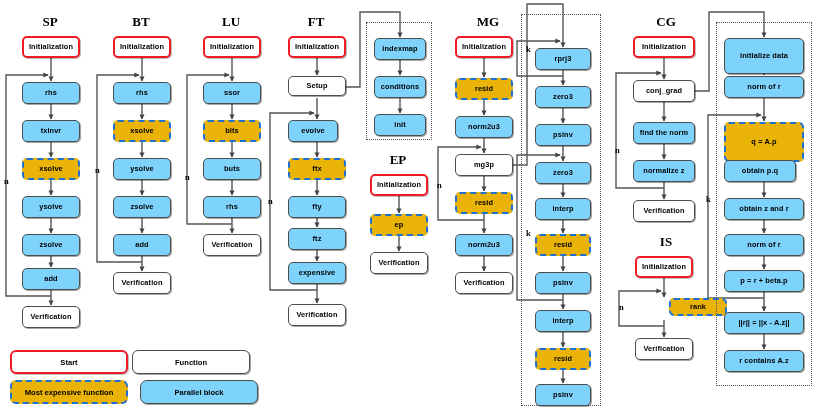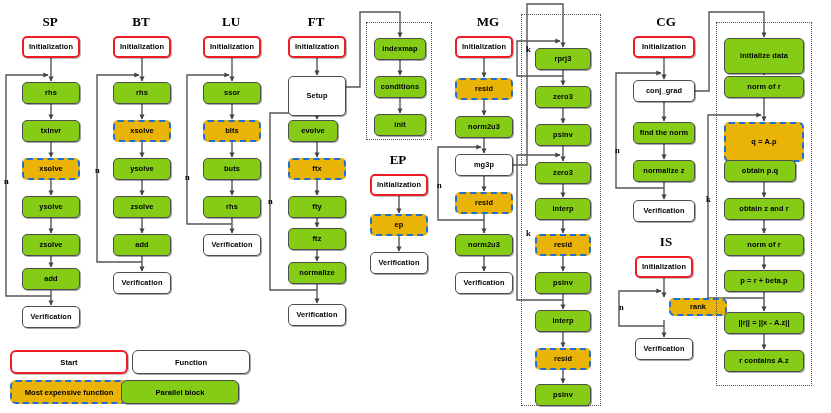--- a/index.html
+++ b/index.html
@@ -3,21 +3,21 @@
 <meta charset="utf-8">
 <style>
   html,body{margin:0;padding:0;background:#fff;}
   body{width:831px;height:413px;font-family:"Liberation Sans",sans-serif;position:relative;overflow:hidden;}
   #stage{position:absolute;left:0;top:0;width:831px;height:413px;}
   .col-title{position:absolute;font-family:"Liberation Serif",serif;font-weight:bold;font-size:13px;color:#000;text-align:center;white-space:nowrap;}
   .node{position:absolute;box-sizing:border-box;display:flex;align-items:center;justify-content:center;
         font-size:7.4px;font-weight:bold;color:#000;text-align:center;border-radius:5px;line-height:1;
         letter-spacing:.1px;padding:0 2px;}
   .n-func{background:#fff;border:1.3px solid #4d4d4d;box-shadow:1px 1px 0 rgba(0,0,0,.35);}
-  .n-par{background:#84cc16;border:1.3px solid #4d4d4d;box-shadow:1px 1px 0 rgba(0,0,0,.35);}
+  .n-par{background:#7dd3fc;border:1.3px solid #4d4d4d;box-shadow:1px 1px 0 rgba(0,0,0,.35);}
   .n-start{background:#fff;border:2.2px solid #ee1c25;box-shadow:1px 1px 0 rgba(0,0,0,.25);}
   .n-exp{background:#eab308;border:2.2px dashed #1f6fd0;}
   .grp{position:absolute;box-sizing:border-box;border:1.3px dotted #555;background:transparent;}
   .lbl{position:absolute;font-family:"Liberation Serif",serif;font-weight:bold;font-size:8.5px;color:#000;}
   svg.wires{position:absolute;left:0;top:0;width:831px;height:413px;pointer-events:none;}
   .legend-item{position:absolute;box-sizing:border-box;display:flex;align-items:center;justify-content:center;
         font-size:7.6px;font-weight:bold;color:#000;border-radius:6px;}
 </style>
 </head>
 <body>
@@ -126,26 +126,26 @@
       <div class="col-title" style="left: 201px; top: 14px; width: 60px;">LU</div>
       <div class="node n-start" style="left: 203px; top: 36px; width: 58px; height: 22px;">Initialization</div>
       <div class="node n-par" style="left: 203px; top: 82px; width: 58px; height: 22px;">ssor</div>
       <div class="node n-exp" style="left: 203px; top: 120px; width: 58px; height: 22px;">blts</div>
       <div class="node n-par" style="left: 203px; top: 158px; width: 58px; height: 22px;">buts</div>
       <div class="node n-par" style="left: 203px; top: 196px; width: 58px; height: 22px;">rhs</div>
       <div class="node n-func" style="left: 203px; top: 234px; width: 58px; height: 22px;">Verification</div>
       <div class="lbl" style="left: 185px; top: 172px;">n</div>
       <div class="col-title" style="left: 286px; top: 14px; width: 60px;">FT</div>
       <div class="node n-start" style="left: 288px; top: 36px; width: 58px; height: 22px;">Initialization</div>
-      <div class="node n-func" style="left: 288px; top: 76px; width: 58px; height: 40px;">Setup</div>
+      <div class="node n-func" style="left: 288px; top: 76px; width: 58px; height: 20px;">Setup</div>
       <div class="node n-par" style="left: 288px; top: 120px; width: 50px; height: 22px;">evolve</div>
       <div class="node n-exp" style="left: 288px; top: 158px; width: 58px; height: 22px;">ftx</div>
       <div class="node n-par" style="left: 288px; top: 196px; width: 58px; height: 22px;">fty</div>
       <div class="node n-par" style="left: 288px; top: 228px; width: 58px; height: 22px;">ftz</div>
-      <div class="node n-par" style="left: 288px; top: 262px; width: 58px; height: 22px;">normalize</div>
+      <div class="node n-par" style="left: 288px; top: 262px; width: 58px; height: 22px;">expensive</div>
       <div class="node n-func" style="left: 288px; top: 304px; width: 58px; height: 22px;">Verification</div>
       <div class="lbl" style="left: 268px; top: 196px;">n</div>
       <div class="col-title" style="left: 458px; top: 14px; width: 60px;">MG</div>
       <div class="node n-start" style="left: 455px; top: 36px; width: 58px; height: 22px;">Initialization</div>
       <div class="node n-exp" style="left: 455px; top: 78px; width: 58px; height: 22px;">resid</div>
       <div class="node n-par" style="left: 455px; top: 116px; width: 58px; height: 22px;">norm2u3</div>
       <div class="node n-func" style="left: 455px; top: 154px; width: 58px; height: 22px;">mg3p</div>
       <div class="node n-exp" style="left: 455px; top: 192px; width: 58px; height: 22px;">resid</div>
       <div class="node n-par" style="left: 455px; top: 234px; width: 58px; height: 22px;">norm2u3</div>
       <div class="node n-func" style="left: 455px; top: 272px; width: 58px; height: 22px;">Verification</div>
@@ -190,15 +190,15 @@
       <div class="node n-par" style="left: 724px; top: 160px; width: 72px; height: 22px;">obtain p.q</div>
       <div class="node n-par" style="left: 724px; top: 198px; width: 80px; height: 22px;">obtain z and r</div>
       <div class="node n-par" style="left: 724px; top: 234px; width: 80px; height: 22px;">norm of r</div>
       <div class="node n-par" style="left: 724px; top: 270px; width: 80px; height: 22px;">p = r + beta.p</div>
       <div class="node n-par" style="left: 724px; top: 312px; width: 80px; height: 22px;">||r|| = ||x - A.z||</div>
       <div class="node n-par" style="left: 724px; top: 350px; width: 80px; height: 22px;">r contains A.z</div>
       <div class="lbl" style="left: 706px; top: 194px;">k</div>
       <div class="legend-item n-start" style="left: 10px; top: 350px; width: 118px; height: 24px;">Start</div>
       <div class="legend-item n-func" style="left: 132px; top: 350px; width: 118px; height: 24px; text-align: center;">Function</div>
       <div class="legend-item n-exp" style="left: 10px; top: 380px; width: 118px; height: 24px;">Most expensive function</div>
-      <div class="legend-item n-par" style="left: 121px; top: 380px; width: 118px; height: 24px;">Parallel block</div>
+      <div class="legend-item n-par" style="left: 140px; top: 380px; width: 118px; height: 24px; border-radius: 7px;">Parallel block</div>
     </div>
 </div>
 
 </body></html>

